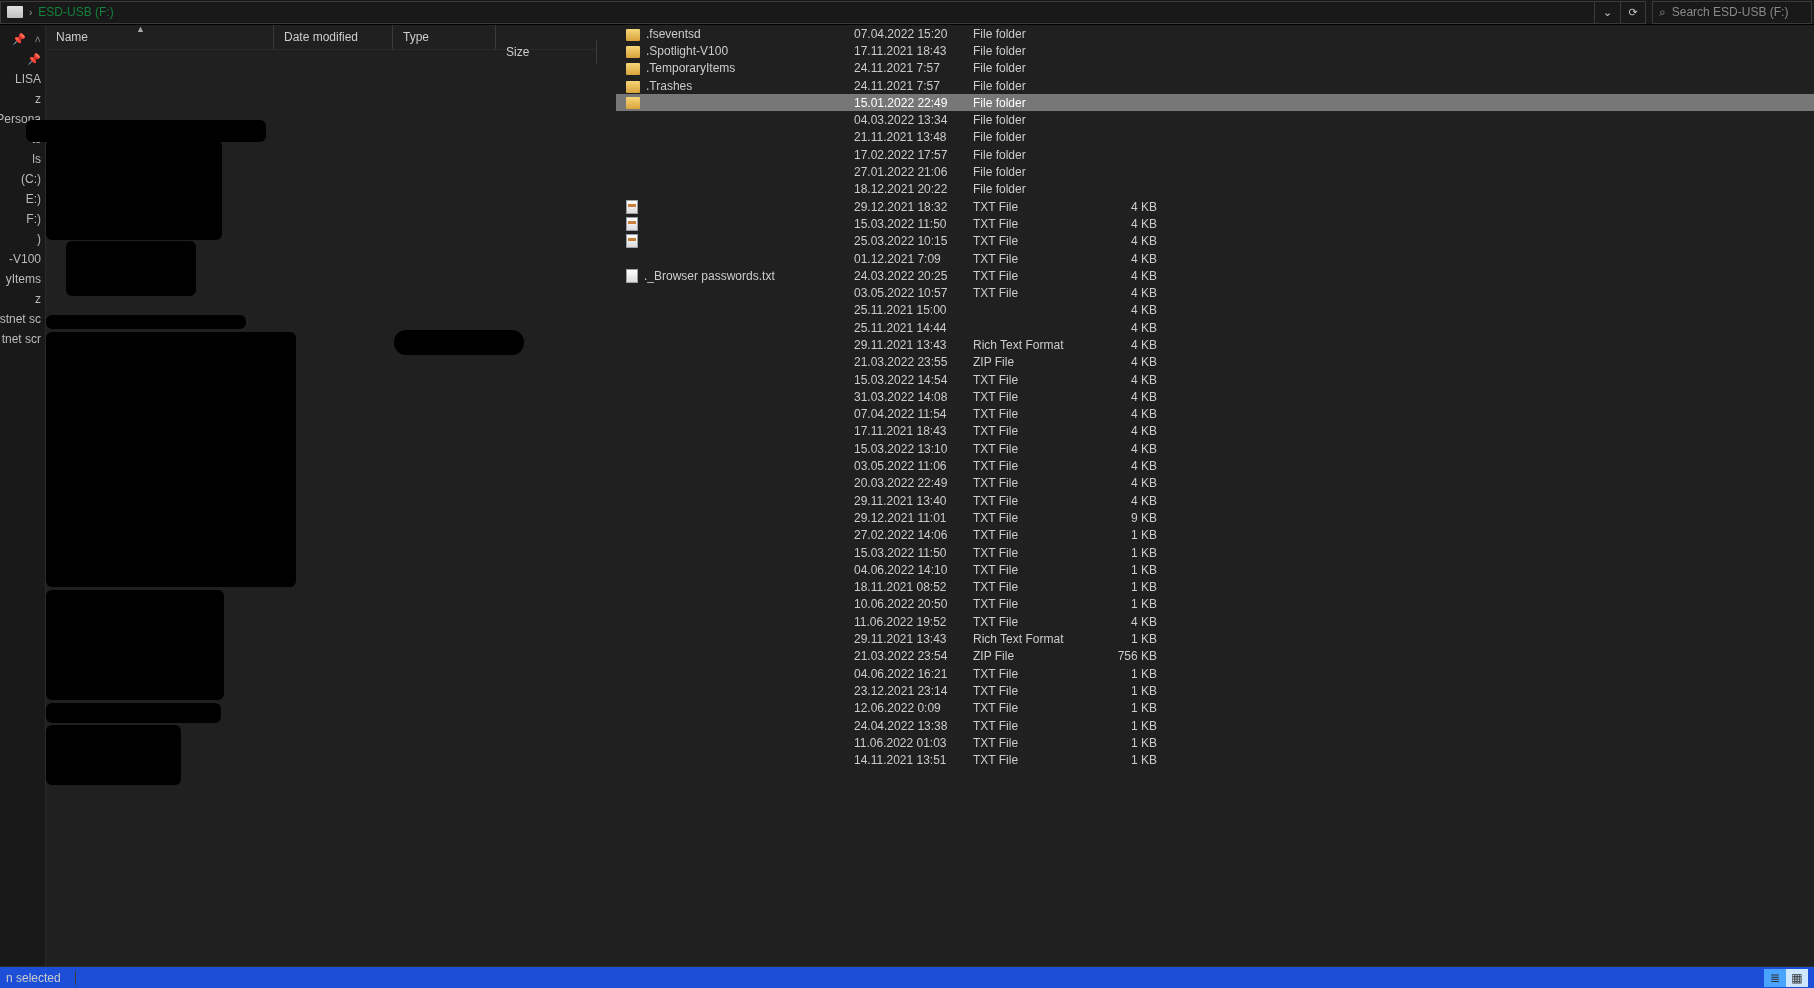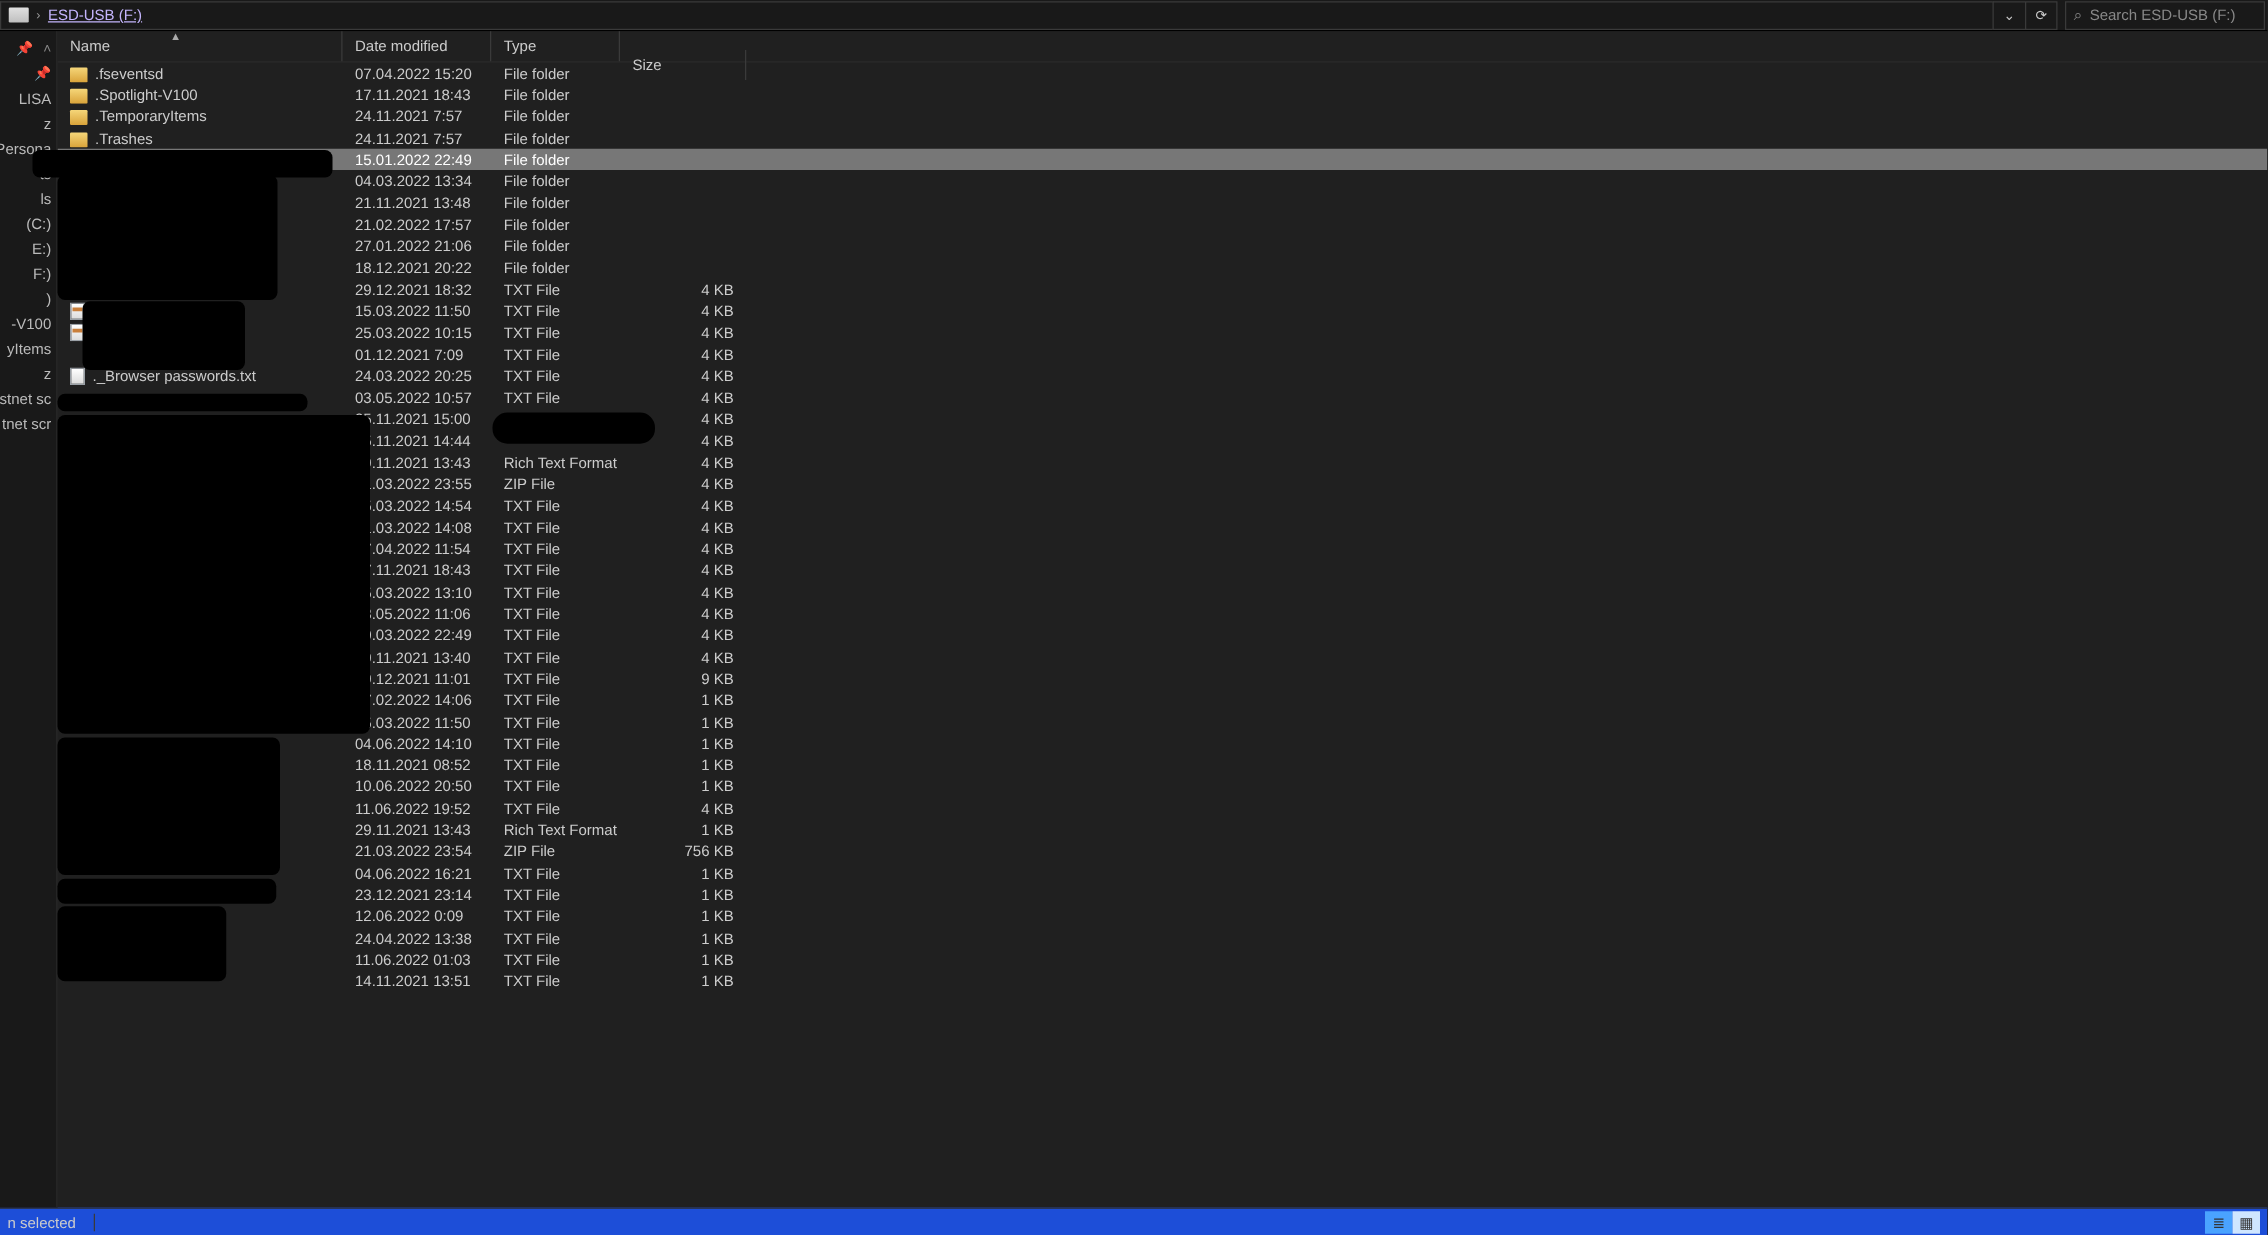--- a/index.html
+++ b/index.html
@@ -31,21 +31,21 @@
     height: 23px;
     padding: 0 6px;
     gap: 6px;
   }
   .drive-ico {
     width: 16px; height: 12px;
     background: linear-gradient(#e0e0e0,#bfbfbf);
     border-radius: 1px;
   }
   .chev { color: #999; font-size: 10px; }
-  .addr-text { color: #c4b5fd; text-decoration: underline; }
+  .addr-text { color: #15803d; }
   .addr-btn {
     width: 26px; height: 23px;
     border: 1px solid #3a3a3a;
     display: flex; align-items:center; justify-content:center;
     color:#ccc;
     font-size: 11px;
   }
   .addr-btn.no-rborder{border-right:none;}
   .search {
     width: 160px;
@@ -80,23 +80,23 @@
     text-align:right;
     font-size:12px;
     line-height:20px;
   }
   .nav-inner div{white-space:nowrap;}
   .pin-row{display:flex;gap:8px;justify-content:flex-end;color:#888;}
   .pin-glyph{font-size:11px;}
   .main {
     flex:1;
     display:flex;
-    flex-direction:column;
     min-width:0;
     position:relative;
+    gap:19px;
   }
   
   .headers {
     height: 25px;
     display:flex;
     align-items:center;
     background:#202020;
     border-bottom:1px solid #2a2a2a;
     user-select:none;
     position:relative;
@@ -333,21 +333,21 @@
           </div>
           <div class="cell c-date">21.11.2021 13:48</div>
           <div class="cell c-type">File folder</div>
           <div class="cell c-size"></div>
         </div>
         <div class="row">
           <div class="cell c-name">
             <span class="ico-null"></span>
             <span></span>
           </div>
-          <div class="cell c-date">21.02.2022 17:57</div>
+          <div class="cell c-date">17.02.2022 17:57</div>
           <div class="cell c-type">File folder</div>
           <div class="cell c-size"></div>
         </div>
         <div class="row">
           <div class="cell c-name">
             <span class="ico-null"></span>
             <span></span>
           </div>
           <div class="cell c-date">27.01.2022 21:06</div>
           <div class="cell c-type">File folder</div>

